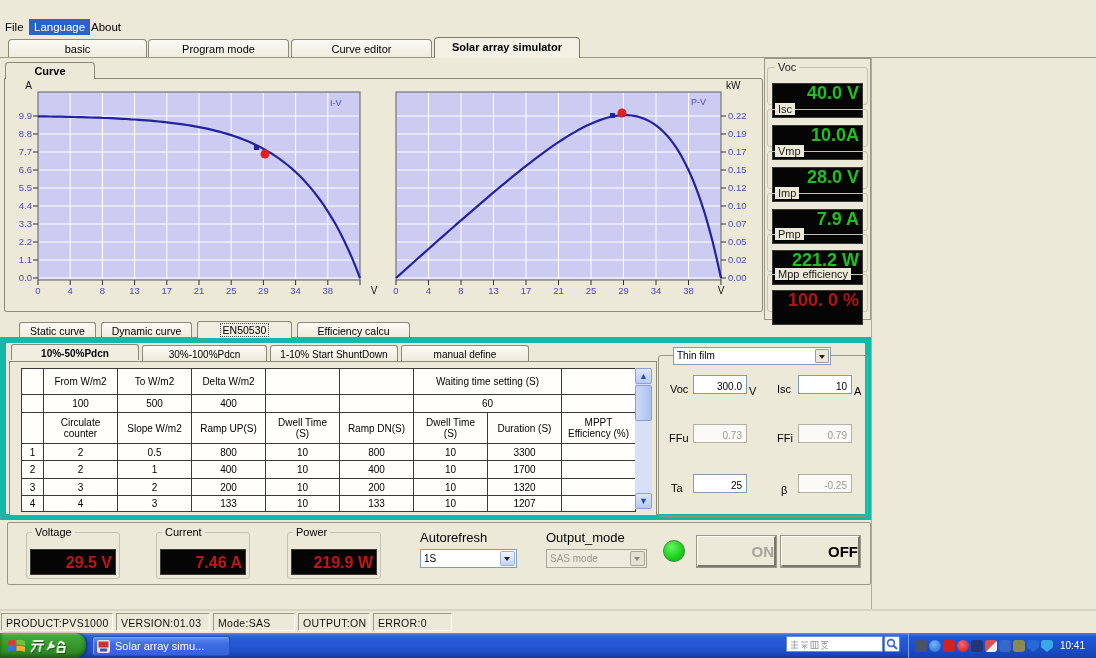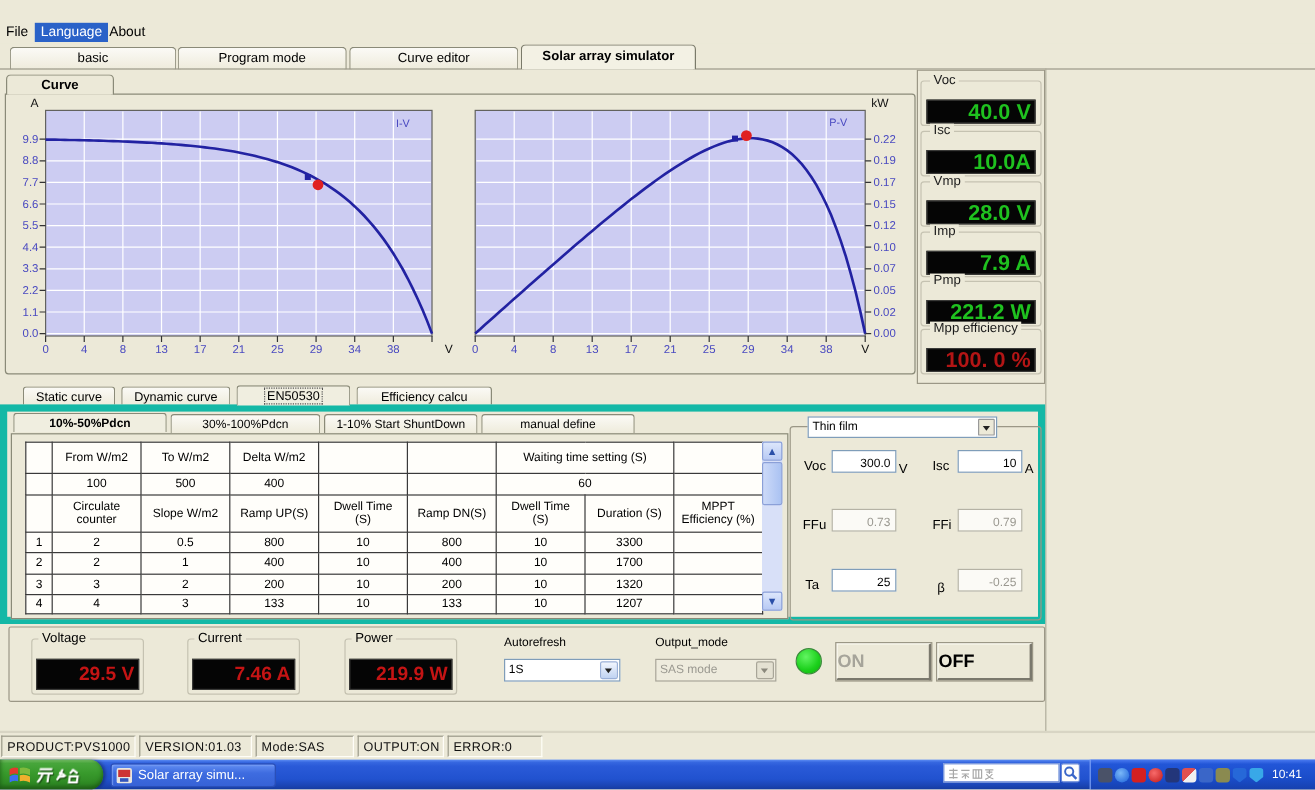--- a/index.html
+++ b/index.html
@@ -25,21 +25,21 @@
 #tabsel{top:37px;height:21px;background:#f3f1e4;font-weight:bold;z-index:3;border-color:#7a7a6a}
 #pagetop{left:0;top:57px;width:1096px;height:1px;background:#9a9888}
 #pageright{left:871px;top:57px;width:1px;height:554px;background:#b0ad9c}
 
 #ctab{left:5px;top:62px;width:90px;height:17px;border:1px solid #8a8a78;border-bottom:none;border-radius:4px 4px 0 0;background:#ece9d8;font-size:11px;font-weight:bold;text-align:center;padding-top:2px;z-index:2}
 #cbox{left:4px;top:78px;width:759px;height:234px;border:1px solid #8a8a78;border-radius:0 3px 3px 3px;background:#ece9d8}
 
 #ledp{left:764px;top:58px;width:107px;height:262px;border:1px solid #9b9786;background:#ece9d8}
 .lgrp{position:absolute;left:2px;width:101px;height:38px;border:1px solid #c5c2b1;border-radius:3px}
 .lgrp .lab{position:absolute;left:7px;top:-7px;background:#ece9d8;padding:0 3px;font-size:11px;color:#1a1a1a;white-space:nowrap}
-.led{position:absolute;left:4px;top:15px;width:91px;height:20px;background:#050505;border:1px solid #3a3a38;color:#1fc11f;font-size:18px;font-weight:bold;text-align:right;line-height:19px;padding-right:3px;letter-spacing:0px}
+.led{position:absolute;left:4px;top:15px;width:91px;height:35px;background:#050505;border:1px solid #3a3a38;color:#1fc11f;font-size:18px;font-weight:bold;text-align:right;line-height:19px;padding-right:3px;letter-spacing:0px}
 .ledr{color:#b31515}
 
 .t1{position:absolute;top:322px;height:16px;border:1px solid #8a8a78;border-bottom:none;border-radius:3px 3px 0 0;background:linear-gradient(180deg,#fbfaf6,#eeebdb);font-size:10.5px;text-align:center;padding-top:2px}
 #t1sel{top:321px;height:17px;background:#f0eee0;z-index:3}
 #t1sel b{border:1px dotted #555;font-weight:normal;padding:0 2px}
 #enbox{left:0px;top:337px;width:871px;height:183px;border:6px solid #14b8a6;background:#ece9d8}
 
 .t2{position:absolute;height:16px;border:1px solid #8a8a78;border-bottom:none;border-radius:3px 3px 0 0;background:linear-gradient(180deg,#fbfaf6,#eeebdb);font-size:10px;text-align:center;padding-top:3px}
 #t2sel{background:#f0eee0;font-weight:bold;z-index:3}
 #subbox{left:3px;top:18px;width:648px;height:155px;border:1px solid #8a8a78;background:#ece9d8}
@@ -57,28 +57,28 @@
 #tfsel .da{position:absolute;right:1px;top:1px;width:14px;height:14px;background:#ece9d8;border:1px solid #999;border-radius:1px}
 .arr{position:absolute;left:3px;top:5px;width:0;height:0;border-left:3.5px solid transparent;border-right:3.5px solid transparent;border-top:4px solid #222}
 .fld{position:absolute;font-size:11px;color:#000}
 .inp{position:absolute;width:54px;height:19px;background:#fff;border:1px solid #7f9db9;font-size:10px;text-align:right;padding:3px 4px 0 16px}
 .dis{color:#9a9890;background:#fbfaf6;border-color:#b5b2a4}
 
 #bstrip{left:7px;top:522px;width:864px;height:63px;border:1px solid #9b9786;border-radius:2px}
 .bgrp{position:absolute;top:9px;width:94px;height:47px;border:1px solid #c5c2b1;border-radius:3px}
 .bgrp .lab{position:absolute;left:5px;top:-7px;background:#ece9d8;padding:0 3px;font-size:11px}
 .bled{position:absolute;left:3px;top:16px;width:86px;height:26px;background:#050505;border:1px solid #3a3a38;color:#c41414;font-size:16px;font-weight:bold;text-align:right;line-height:26px;padding-right:3px}
-.clab{position:absolute;font-size:10px;color:#000}
+.clab{position:absolute;font-size:13px;color:#000}
 .combo{position:absolute;height:19px;background:#fff;border:1px solid #7f9db9;font-size:10px;padding:3px 3px}
 .combo .da{position:absolute;right:1px;top:1px;width:15px;height:15px;background:linear-gradient(180deg,#f2f6fd,#c0d3f2);border:1px solid #9ab0d8;border-radius:2px}
 .cdis{background:#eeebdd;color:#9a9890;border-color:#a8a598}
 .cdis .da{background:#e4e1d2;border-color:#a8a598}
 .cdis .arr{border-top-color:#8a887c}
 #greenled{left:663px;top:540px;width:22px;height:22px;border-radius:50%;background:radial-gradient(circle at 38% 32%,#62f562,#1bd01b 60%,#0fae0f);border:1px solid #3a8a3a}
-.pbtn{position:absolute;top:536px;height:31px;background:#ece9d8;border-top:1px solid #fffef8;border-left:1px solid #fffef8;border-right:2px solid #7a786c;border-bottom:2px solid #7a786c;outline:1px solid #9b9786;text-align:left;font-size:15px;font-weight:bold;line-height:29px}
+.pbtn{position:absolute;top:536px;height:31px;background:#ece9d8;border-top:1px solid #fffef8;border-left:1px solid #fffef8;border-right:2px solid #7a786c;border-bottom:2px solid #7a786c;outline:1px solid #9b9786;text-align:right;font-size:15px;font-weight:bold;line-height:29px}
 
 #sbarline{left:0;top:609px;width:1096px;height:2px;background:#d8d5c4}
 #status{left:0;top:611px;width:1096px;height:22px;background:#ece9d8}
 .seg{position:absolute;top:2px;height:18px;border:1px solid;border-color:#9a9888 #fffef8 #fffef8 #9a9888;font-size:10.5px;letter-spacing:.3px;padding:3px 0 0 4px;color:#111;white-space:nowrap;overflow:hidden}
 
 #task{left:0;top:633px;width:1096px;height:25px;background:linear-gradient(180deg,#5e8ef5 0%,#3667e0 9%,#2a5ad8 22%,#2152cf 65%,#1a44b2 88%,#143a9e 100%)}
 #start{position:absolute;left:0;top:0;width:86px;height:25px;border-radius:0 12px 12px 0;background:linear-gradient(180deg,#7cc26c 0%,#48a63c 12%,#389a2c 45%,#2f8a24 80%,#27731e 100%);box-shadow:inset 0 -2px 4px #1c5a14, 2px 0 3px rgba(0,0,0,.35)}
 
 #taskbtn{position:absolute;left:92px;top:3px;width:138px;height:20px;background:linear-gradient(180deg,#638ef2,#3e6ce0 40%,#3662d6);border:1px solid #2a4fb8;border-radius:3px;box-shadow:inset 1px 1px 1px #7fa3f5}
 #taskbtn span{position:absolute;left:22px;top:3px;color:#fff;font-size:11px;white-space:nowrap}

